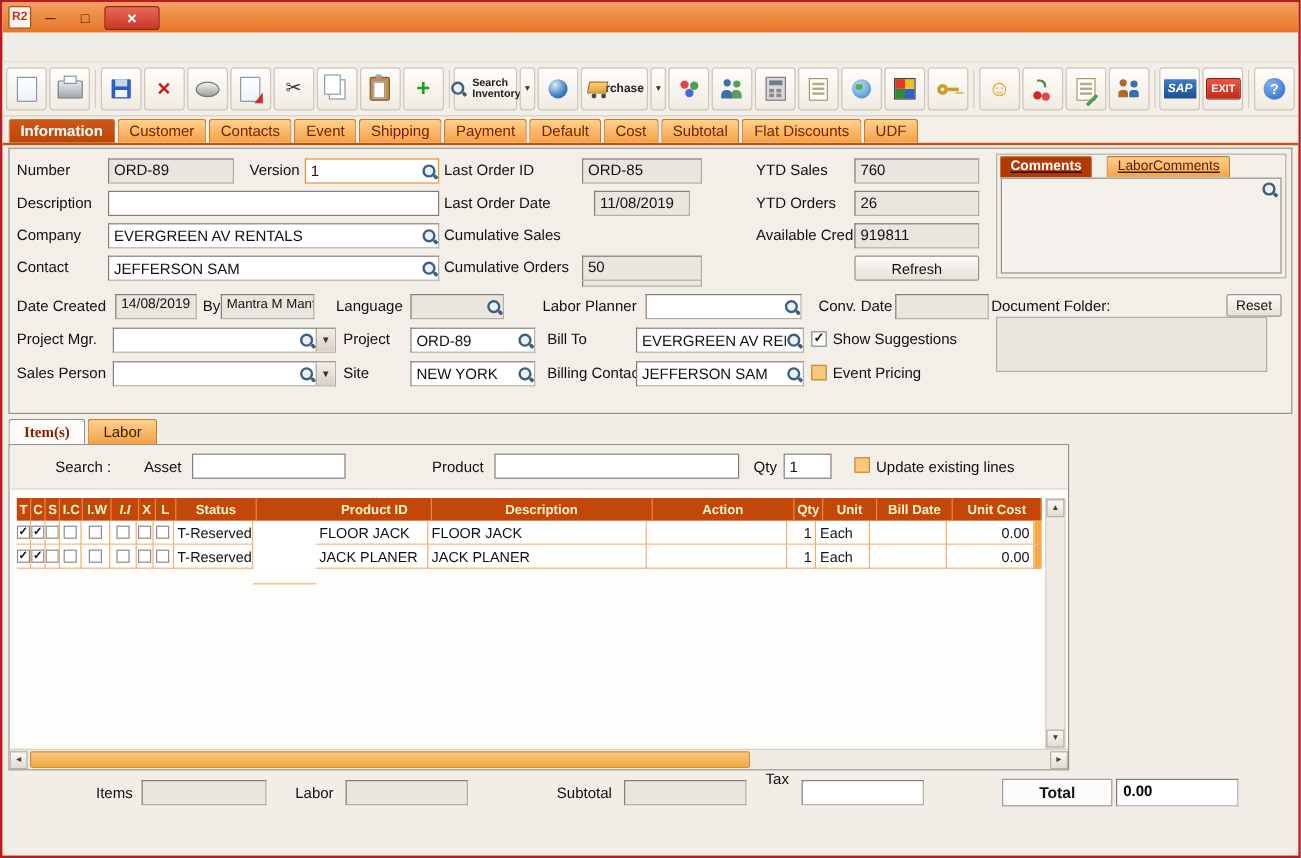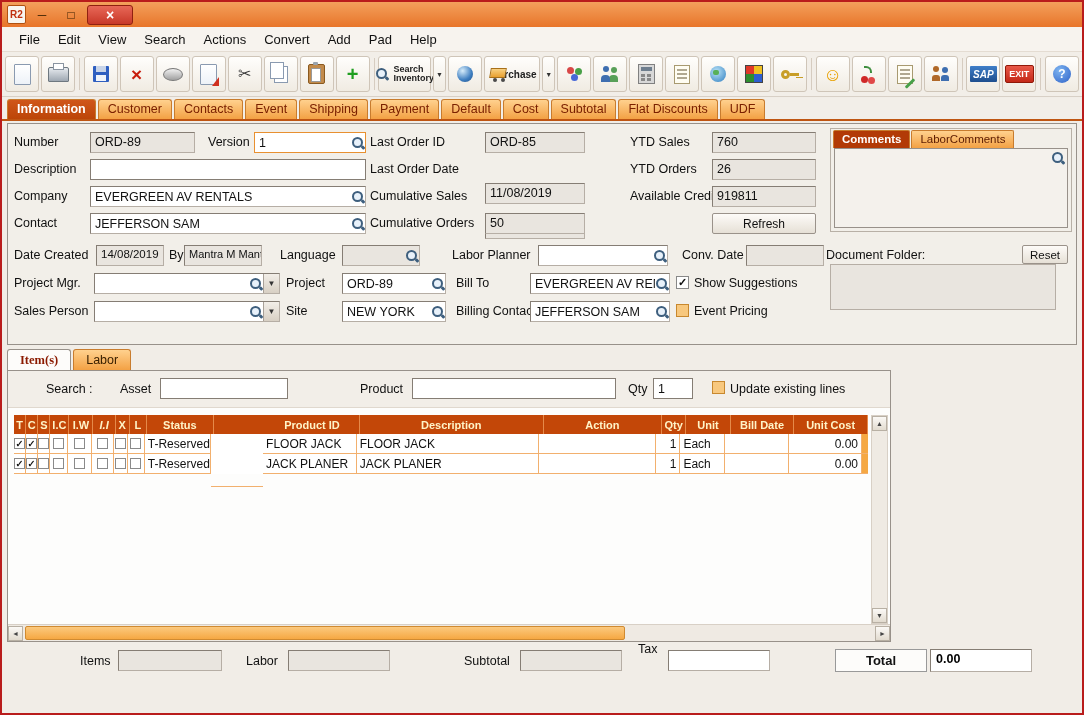--- a/index.html
+++ b/index.html
@@ -89,21 +89,21 @@
   .magico::before{content:"";position:absolute;left:1px;top:1px;width:7px;height:7px;border:2px solid #3E5F7E;border-radius:50%;background:#E8F1FA;box-sizing:content-box;}
   .magico::after{content:"";position:absolute;left:10px;top:10px;width:4px;height:3px;background:#3E5F7E;transform:rotate(45deg);border-radius:1px;}
   .ddbtn{flex:0 0 16px;height:100%;background:linear-gradient(#F2EEE8,#D8D0C4);border-left:1px solid #A8A098;display:flex;align-items:center;justify-content:center;font-size:8px;color:#333;box-sizing:border-box;}
   .inp{position:absolute;height:21px;border:1px solid #857D74;background:#fff;font-size:12.5px;padding:1px 4px;box-sizing:border-box;font-family:inherit;color:#111;}
   .btn{position:absolute;box-sizing:border-box;background:linear-gradient(#FDFBF8,#E6E0D6);border:1px solid #9A928A;border-radius:2px;font-size:12px;color:#111;display:flex;align-items:center;justify-content:center;}
   .cb{position:absolute;width:13px;height:13px;box-sizing:border-box;background:#fff;border:1px solid #888;font-size:11px;line-height:11px;text-align:center;color:#111;font-weight:bold;}
   .cb.amber{background:#F8C87E;border-color:#C8882E;}
 
   
   .cwrap{position:absolute;left:822px;top:4px;width:242px;height:104px;border:1px solid #B8B0A6;background:#F2EFE9;box-sizing:border-box;}
-  .ctabs{display:flex;height:18px;padding:1px 0 0 2px;gap:1px;}
+  .ctabs{display:flex;height:18px;padding:1px 0 0 2px;gap:12px;text-decoration:underline;}
   .ctab{font-size:11.5px;padding:0 8px;line-height:16px;border:1px solid #C87C2E;border-bottom:none;border-radius:2px 2px 0 0;background:linear-gradient(#FFD18E,#F3A144);color:#5A1A00;}
   .ctab.active{background:#B23A06;color:#fff;font-weight:bold;}
   .cbox{position:absolute;left:3px;right:3px;top:19px;bottom:3px;background:#F4F1EC;border:1px solid #98918A;}
   .cbox .magico{position:absolute;right:2px;top:2px;}
   .docbox{position:absolute;left:822px;top:140px;width:226px;height:46px;background:#E9E5DF;border:1px solid #B6AEA5;box-sizing:border-box;}
 
   
   .itabs{position:absolute;top:347px;left:5px;height:21px;display:flex;gap:2px;}
   .itab{height:21px;line-height:20px;padding:0 12px;font-size:12.5px;border:1px solid #98918A;border-bottom:none;border-radius:3px 3px 0 0;box-sizing:border-box;}
   .itab.active{background:#FDFCFA;color:#8B1A00;font-weight:bold;font-family:Liberation Serif, serif;}
@@ -139,31 +139,20 @@
 
 <div class="win">
 
   <div class="titlebar">
     <div class="logo">R2</div>
     <div class="wbtn">─</div>
     <div class="wbtn">□</div>
     <div class="wbtn close">×</div>
   </div>
 
-  <div class="menubar">
-    <span class="menu-item">File</span>
-    <span class="menu-item">Edit</span>
-    <span class="menu-item">View</span>
-    <span class="menu-item">Search</span>
-    <span class="menu-item">Actions</span>
-    <span class="menu-item">Convert</span>
-    <span class="menu-item">Add</span>
-    <span class="menu-item">Pad</span>
-    <span class="menu-item">Help</span>
-  </div>
 
   <div class="toolbar">
     <div class="tb">
         <span class="ic-page"></span>
       </div>
     <div class="tb">
         <span class="ic-print"></span>
       </div>
     <div class="tbsep"></div>
     <div class="tb">
@@ -286,21 +275,21 @@
 
     <span class="lbl" style="left:6px;top:92px;">Contact</span>
     <div class="fld white mag" style="left:82px;top:89px;width:276px;">
       <span class="val">JEFFERSON SAM</span>
       <span class="magico"></span>
     </div>
 
     <span class="lbl" style="left:362px;top:11px;">Last Order ID</span>
     <div class="fld" style="left:477px;top:8px;width:100px;">ORD-85</div>
     <span class="lbl" style="left:362px;top:38px;">Last Order Date</span>
-    <div class="fld" style="left:477px;top:35px;width:100px;margin-top:24px;">11/08/2019</div>
+    <div class="fld" style="left:487px;top:35px;width:80px;">11/08/2019</div>
     <span class="lbl" style="left:362px;top:65px;">Cumulative Sales</span>
     <div class="fld" style="left:477px;top:62px;width:100px;margin-top:32px;">5260</div>
     <span class="lbl" style="left:362px;top:92px;">Cumulative Orders</span>
     <div class="fld" style="left:477px;top:89px;width:100px;">50</div>
 
     <span class="lbl" style="left:622px;top:11px;">YTD Sales</span>
     <div class="fld" style="left:704px;top:8px;width:104px;">760</div>
     <span class="lbl" style="left:622px;top:38px;">YTD Orders</span>
     <div class="fld" style="left:704px;top:35px;width:104px;">26</div>
     <span class="lbl" style="left:622px;top:65px;">Available Credit</span>

